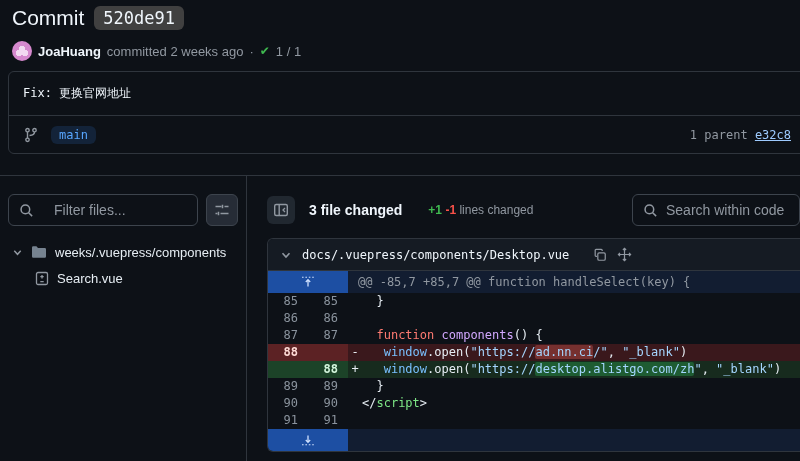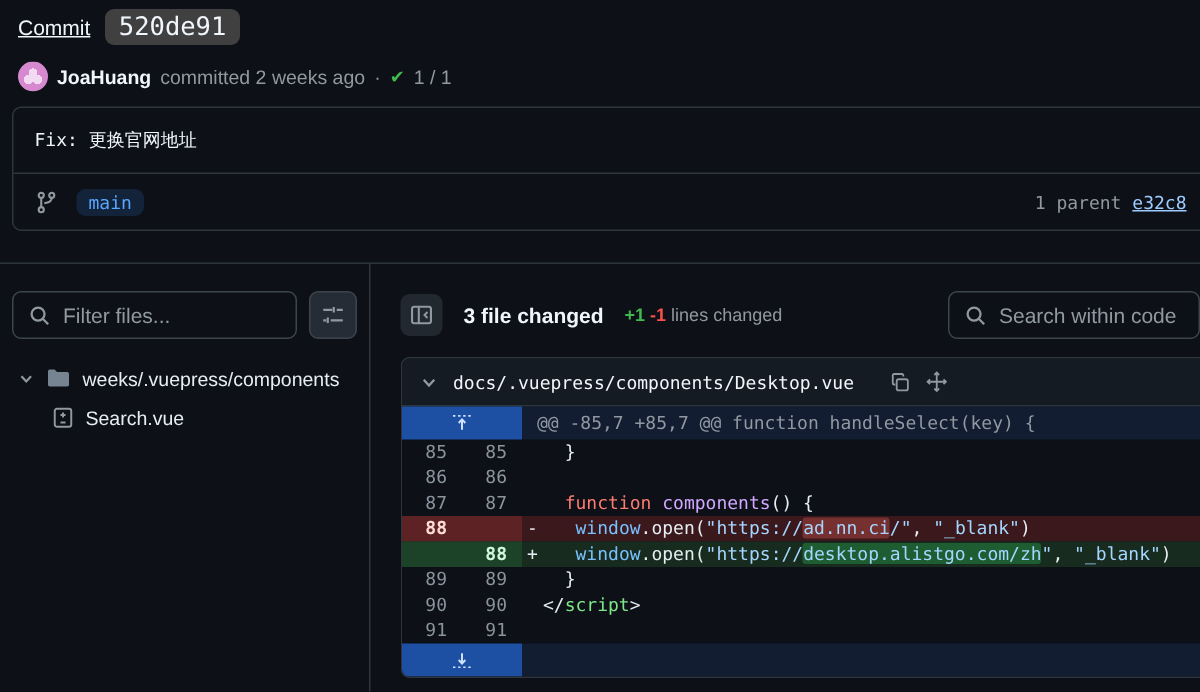--- a/index.html
+++ b/index.html
@@ -9,21 +9,21 @@
     color:#f0f6fc;
     font-family:"Liberation Sans", sans-serif;
     font-size:13px;
     position:relative;
   }
   .mono { font-family:"DejaVu Sans Mono","Liberation Mono",monospace; }
 
   
   .page-head { padding:6px 12px 0 12px; }
   .title-row { display:flex; align-items:center; gap:10px; }
-  .title-label { font-size:14px; font-weight:400; color:#f0f6fc;text-decoration:underline; }
+  .title-label { font-size:21px; font-weight:400; color:#f0f6fc; }
   .sha-badge {
     font-family:"DejaVu Sans Mono","Liberation Mono",monospace;
     font-size:17px; color:#f0f6fc;
     background:#404040; border-radius:6px; padding:2px 9px;
   }
   .author-row { display:flex; align-items:center; gap:6px; margin:11px 0 0 0; font-size:13px; }
   .avatar {
     width:20px; height:20px; border-radius:50%;
     background:
       radial-gradient(circle at 50% 38%, #f3d9f1 0 3px, transparent 3px),
@@ -63,21 +63,21 @@
 
   .section-divider { border:none; border-top:1px solid #2f353d; margin-top:21px; }
 
   
   .split { display:flex; height:287px; }
   .sidebar { width:247px; border-right:1px solid #2f353d; padding:18px 8px 0 8px; flex-shrink:0; }
   .filter-row { display:flex; gap:8px; align-items:center; }
   .filter-input {
     flex:1; height:32px; background:#0d1117;
     border:1px solid #3d444d; border-radius:6px;
-    display:flex; align-items:center; gap:8px; padding:0 10px;justify-content:space-between;
+    display:flex; align-items:center; gap:20px; padding:0 10px;justify-content:space-between;
   }
   .filter-input input {
     background:transparent; border:none; outline:none; color:#f0f6fc;
     font-size:14px; width:100%; font-family:"Liberation Sans",sans-serif;
   }
   .filter-input input::placeholder { color:#9198a1; }
   .icon-btn {
     width:32px; height:32px; border-radius:6px;
     background:#262c36; border:1px solid #3d444d;
     display:flex; align-items:center; justify-content:center; cursor:pointer;
@@ -87,21 +87,21 @@
   .tree-row.file { padding-left:27px; }
   .tree-label { font-size:13px; white-space:nowrap; }
 
   .main { flex:1; padding:18px 0 0 20px; overflow:hidden; }
   .toolbar { display:flex; align-items:center; gap:10px; }
   .collapse-btn {
     width:28px; height:28px; border-radius:6px; background:#212830; border:none;
     display:flex; align-items:center; justify-content:center; cursor:pointer;
   }
   .files-changed { font-size:14px; font-weight:700; color:#f0f6fc; margin-left:4px; }
-  .diffstat { font-size:12px; margin-left:4px; white-space:nowrap; }
+  .diffstat { font-size:12px; margin-left:16px; white-space:nowrap; }
   .add-count { color:#3fb950; font-weight:700; }
   .del-count { color:#f85149; font-weight:700; }
   .search-box {
     margin-left:auto; width:168px; height:32px;
     background:#0d1117; border:1px solid #3d444d; border-radius:6px;
     display:flex; align-items:center; gap:8px; padding:0 10px; flex-shrink:0;
   }
   .search-box input {
     background:transparent; border:none; outline:none; color:#f0f6fc;
     font-size:14px; width:100%; font-family:"Liberation Sans",sans-serif;

